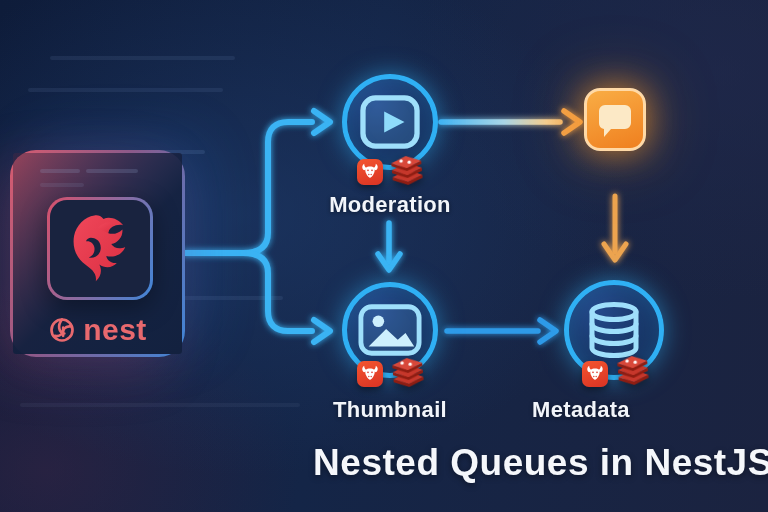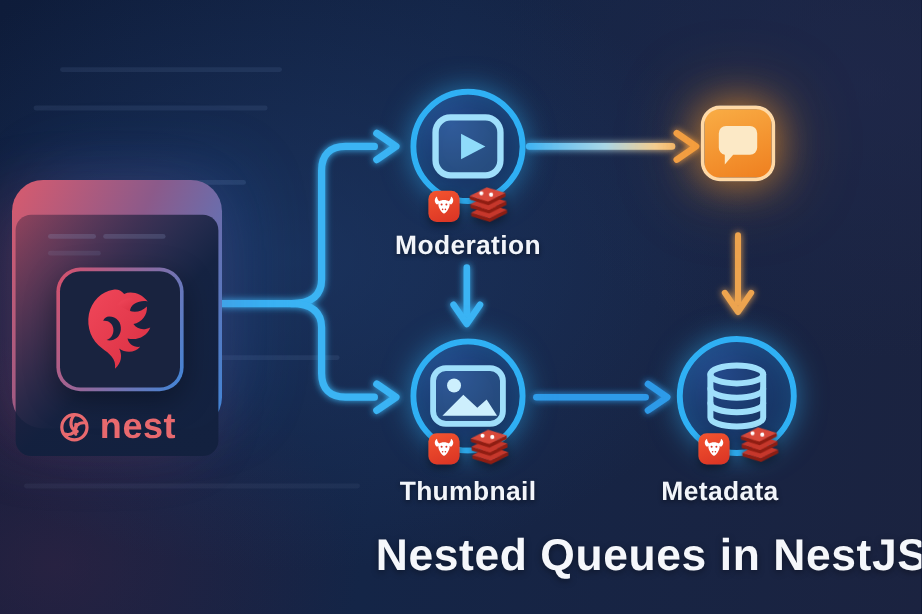--- a/index.html
+++ b/index.html
@@ -14,23 +14,22 @@
   }
   .streak{position:absolute;height:4px;border-radius:2px;background:rgba(150,175,225,.10);}
   
   .nest-card{
     position:absolute;left:10px;top:150px;width:175px;height:207px;border-radius:26px;
     padding:3px;box-sizing:border-box;
     background:linear-gradient(115deg,#d85b6e 0%,#8c5a8a 45%,#3f86d8 100%);
     box-shadow:-18px 14px 55px rgba(225,60,85,.22), 18px -10px 55px rgba(45,125,225,.22);
   }
   .nest-card-inner{
-    position:relative;width:100%;height:100%;border-radius:13px;
+    position:relative;width:100%;height:100%;border-radius:3px;
     background:linear-gradient(135deg,rgba(70,38,66,.45) 0%,rgba(18,32,62,.96) 55%,#13213f 100%);
-    margin-top:26px;
   }
   .skel{position:absolute;height:4px;border-radius:2px;background:rgba(150,170,210,.20);}
   .logo-box{
     position:absolute;left:34px;top:44px;width:106px;height:103px;border-radius:20px;
     padding:3px;box-sizing:border-box;
     background:linear-gradient(115deg,#d8506a 0%,#3f86d8 100%);
     box-shadow:0 8px 26px rgba(0,0,0,.35);
   }
   .logo-box-inner{
     width:100%;height:100%;border-radius:17px;background:#19233f;
@@ -261,17 +260,17 @@
         <polygon points="18,15 33,21 18,27 3,21" fill="#c6372b"></polygon>
         <polygon points="3,14 18,20 33,14 33,17 18,23 3,17" fill="#8f1d12"></polygon>
         <polygon points="18,8 33,14 18,20 3,14" fill="#c6372b"></polygon>
         <polygon points="3,7 18,13 33,7 33,10 18,16 3,10" fill="#8f1d12"></polygon>
         <polygon points="18,1 33,7 18,13 3,7" fill="#d8483a"></polygon>
         <circle cx="13" cy="5.6" r="1.7" fill="#ffffff"></circle>
           <circle cx="21" cy="7.4" r="1.7" fill="#ffffff"></circle>
       </g>
     </svg>
   </div>
-  <div class="nlabel" style="left:600px;top:397px;">Metadata</div>
+  <div class="nlabel" style="left:581px;top:397px;">Metadata</div>
 
   <div class="title">Nested Queues in NestJS</div>
 
 </div>
 
 </body></html>

